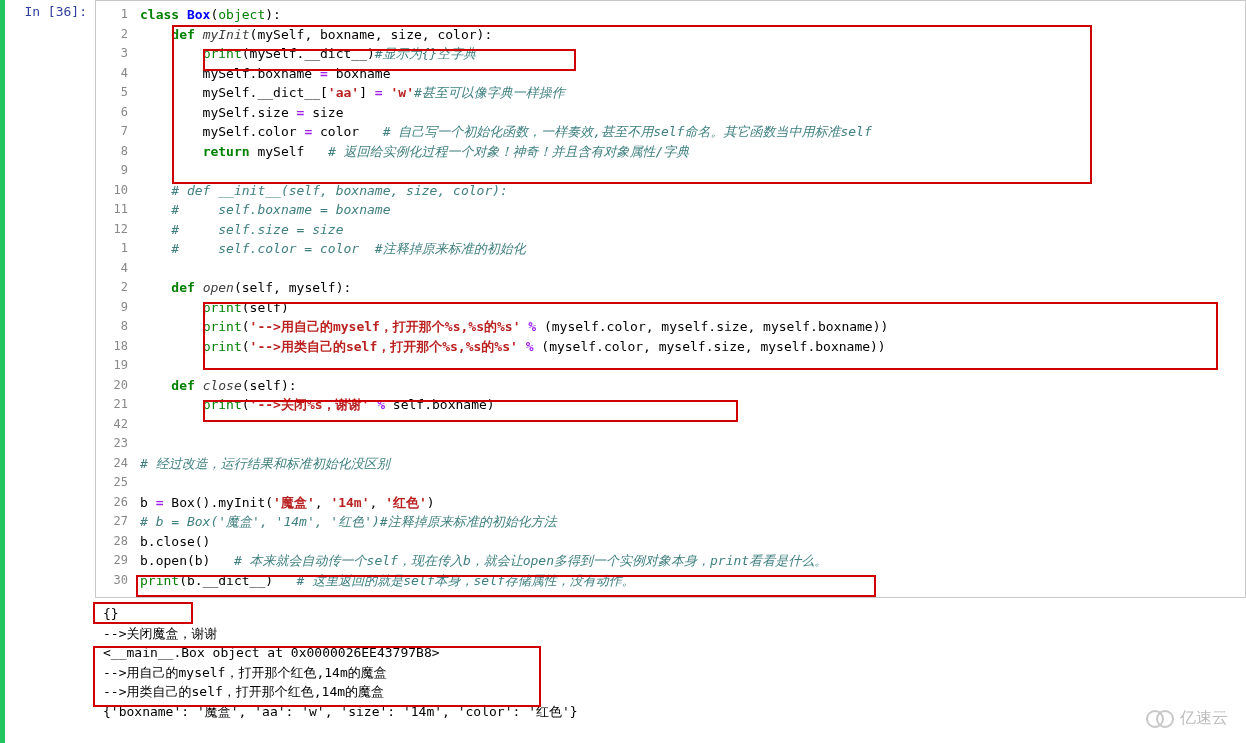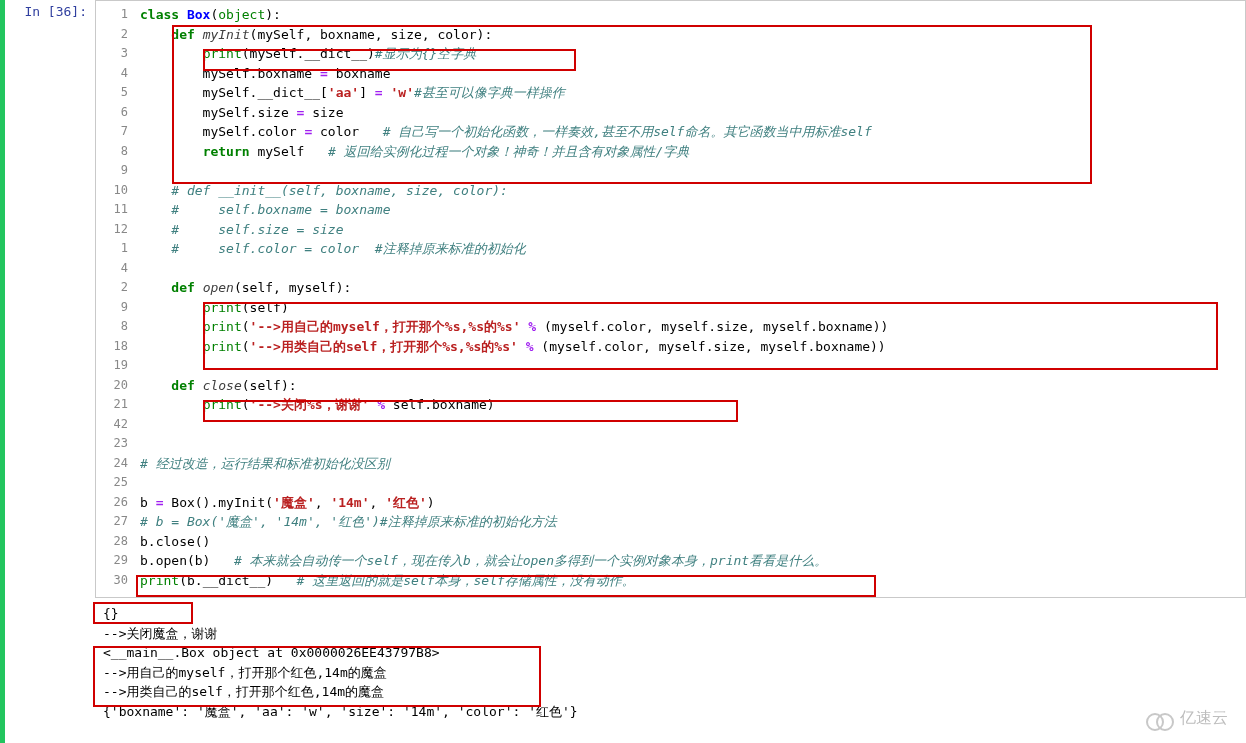--- a/index.html
+++ b/index.html
@@ -83,21 +83,21 @@
     position: relative;
   }
   .output .line { height: 19.5px; }
   .watermark {
     position: fixed;
     right: 18px;
     bottom: 14px;
     font-size: 16px;
     color: #bdbdbd;
     display: flex;
-    align-items: flex-end;
+    align-items: flex-start;
     gap: 4px;
     font-family: sans-serif;
   }
   .watermark-icon {
     display: inline-block;
     width: 30px;
     height: 18px;
     position: relative;
   }
   .watermark-icon::before,

